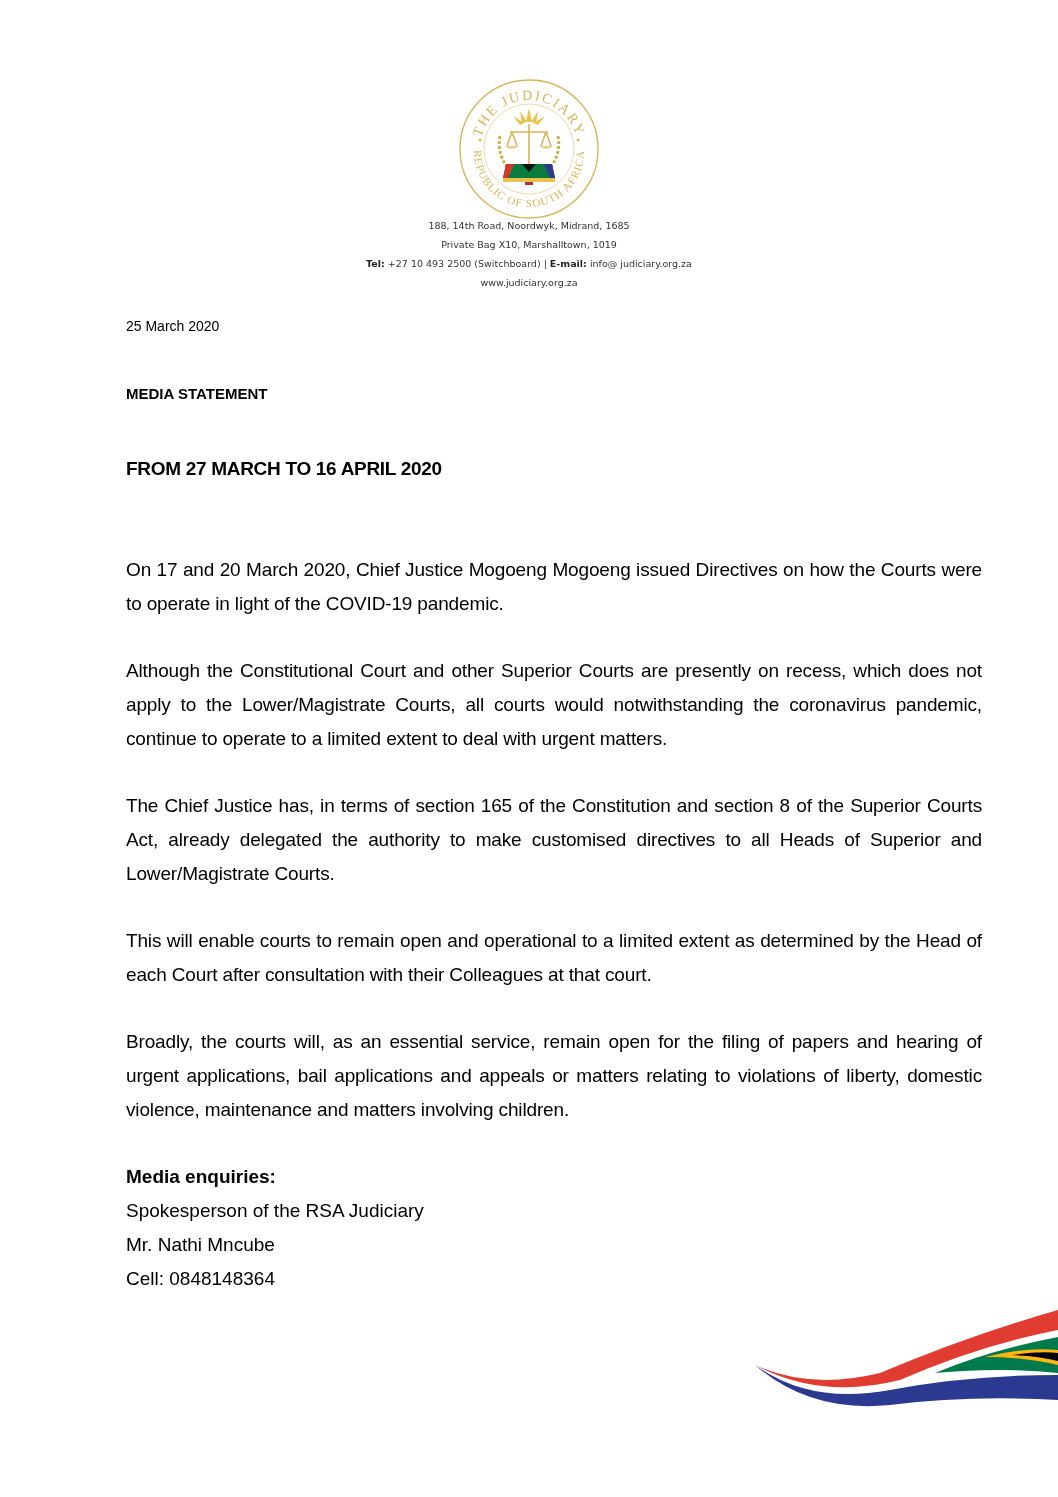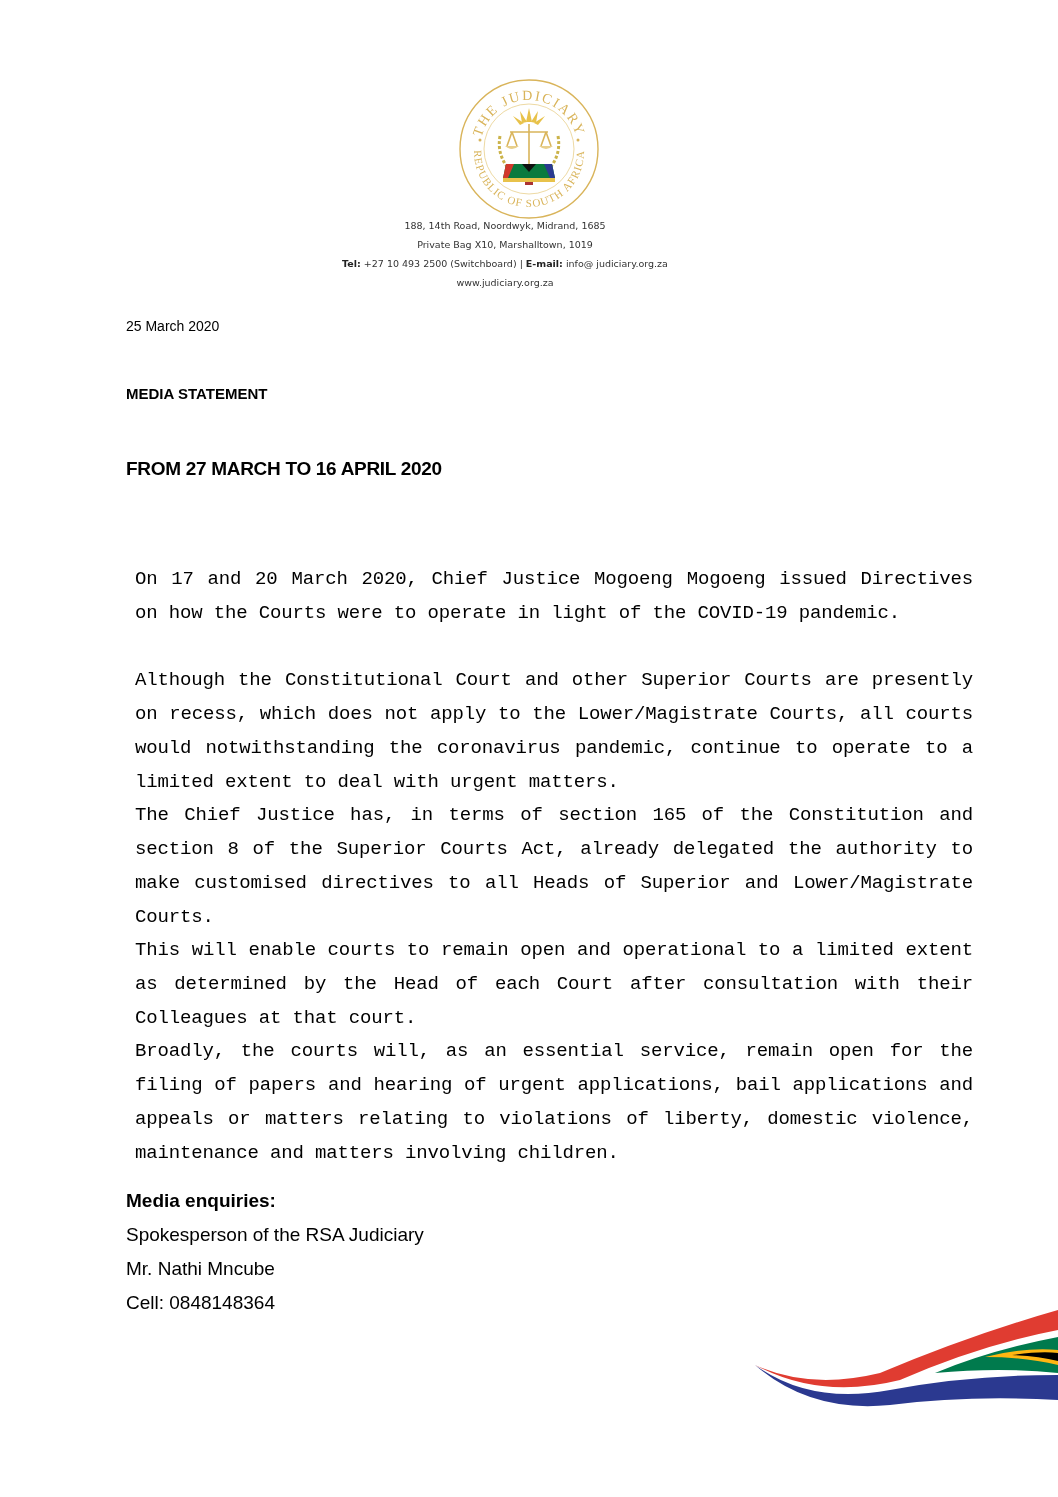--- a/index.html
+++ b/index.html
@@ -1,28 +1,28 @@
 <!DOCTYPE html>
 <html><head>
 <meta charset="utf-8">
 <style>
   html, body { margin: 0; padding: 0; background: #ffffff; }
   body { width: 1058px; height: 1497px; position: relative; overflow: hidden;
          font-family: "Liberation Sans", sans-serif; color: #000; }
   .emblem { position: absolute; left: 458px; top: 78px; width: 142px; height: 142px; }
   .letterhead { position: absolute; left: 0; width: 1010px; top: 216px; text-align: center;
-                font-family: "DejaVu Sans", sans-serif; font-size: 9.5px; color: #333; line-height: 19px; }
+                font-family: "DejaVu Sans", sans-serif; font-size: 9.5px; color: #333; line-height: 19px; padding-left: 24px; }
   .letterhead b { font-weight: bold; color: #222; }
   .body { position: absolute; left: 126px; width: 856px; font-size: 19px; line-height: 34px; }
-  .p { margin: 9px; text-align: justify; text-align-last: left; letter-spacing: -0.15px; font-family: Liberation Mono, monospace; }
+  .p { margin: 0; text-align: justify; text-align-last: left; letter-spacing: -0.15px; }
   .date { position: absolute; left: 126px; top: 318px; font-size: 14px; }
   .media { position: absolute; left: 126px; top: 385px; font-size: 15px; font-weight: bold; }
   .headline { position: absolute; left: 126px; top: 452px; width: 860px; font-size: 19px; font-weight: bold;
               line-height: 34px; letter-spacing: -0.3px; }
-  .contact { position: absolute; left: 126px; top: 1160px; font-size: 19px; line-height: 34px; margin-top: 24px; }
+  .contact { position: absolute; left: 126px; top: 1160px; font-size: 19px; line-height: 34px; }
   .contact .h { font-weight: bold; }
   .flag { position: absolute; left: 750px; top: 1295px; width: 308px; height: 120px; }
 </style>
 </head>
 <body>
 
 <svg class="emblem" viewBox="0 0 142 142">
   <defs>
     <path id="arcTop" d="M 22 71 A 49 49 0 0 1 120 71"></path>
     <path id="arcBot" d="M 16 74 A 55 55 0 0 0 126 74"></path>

